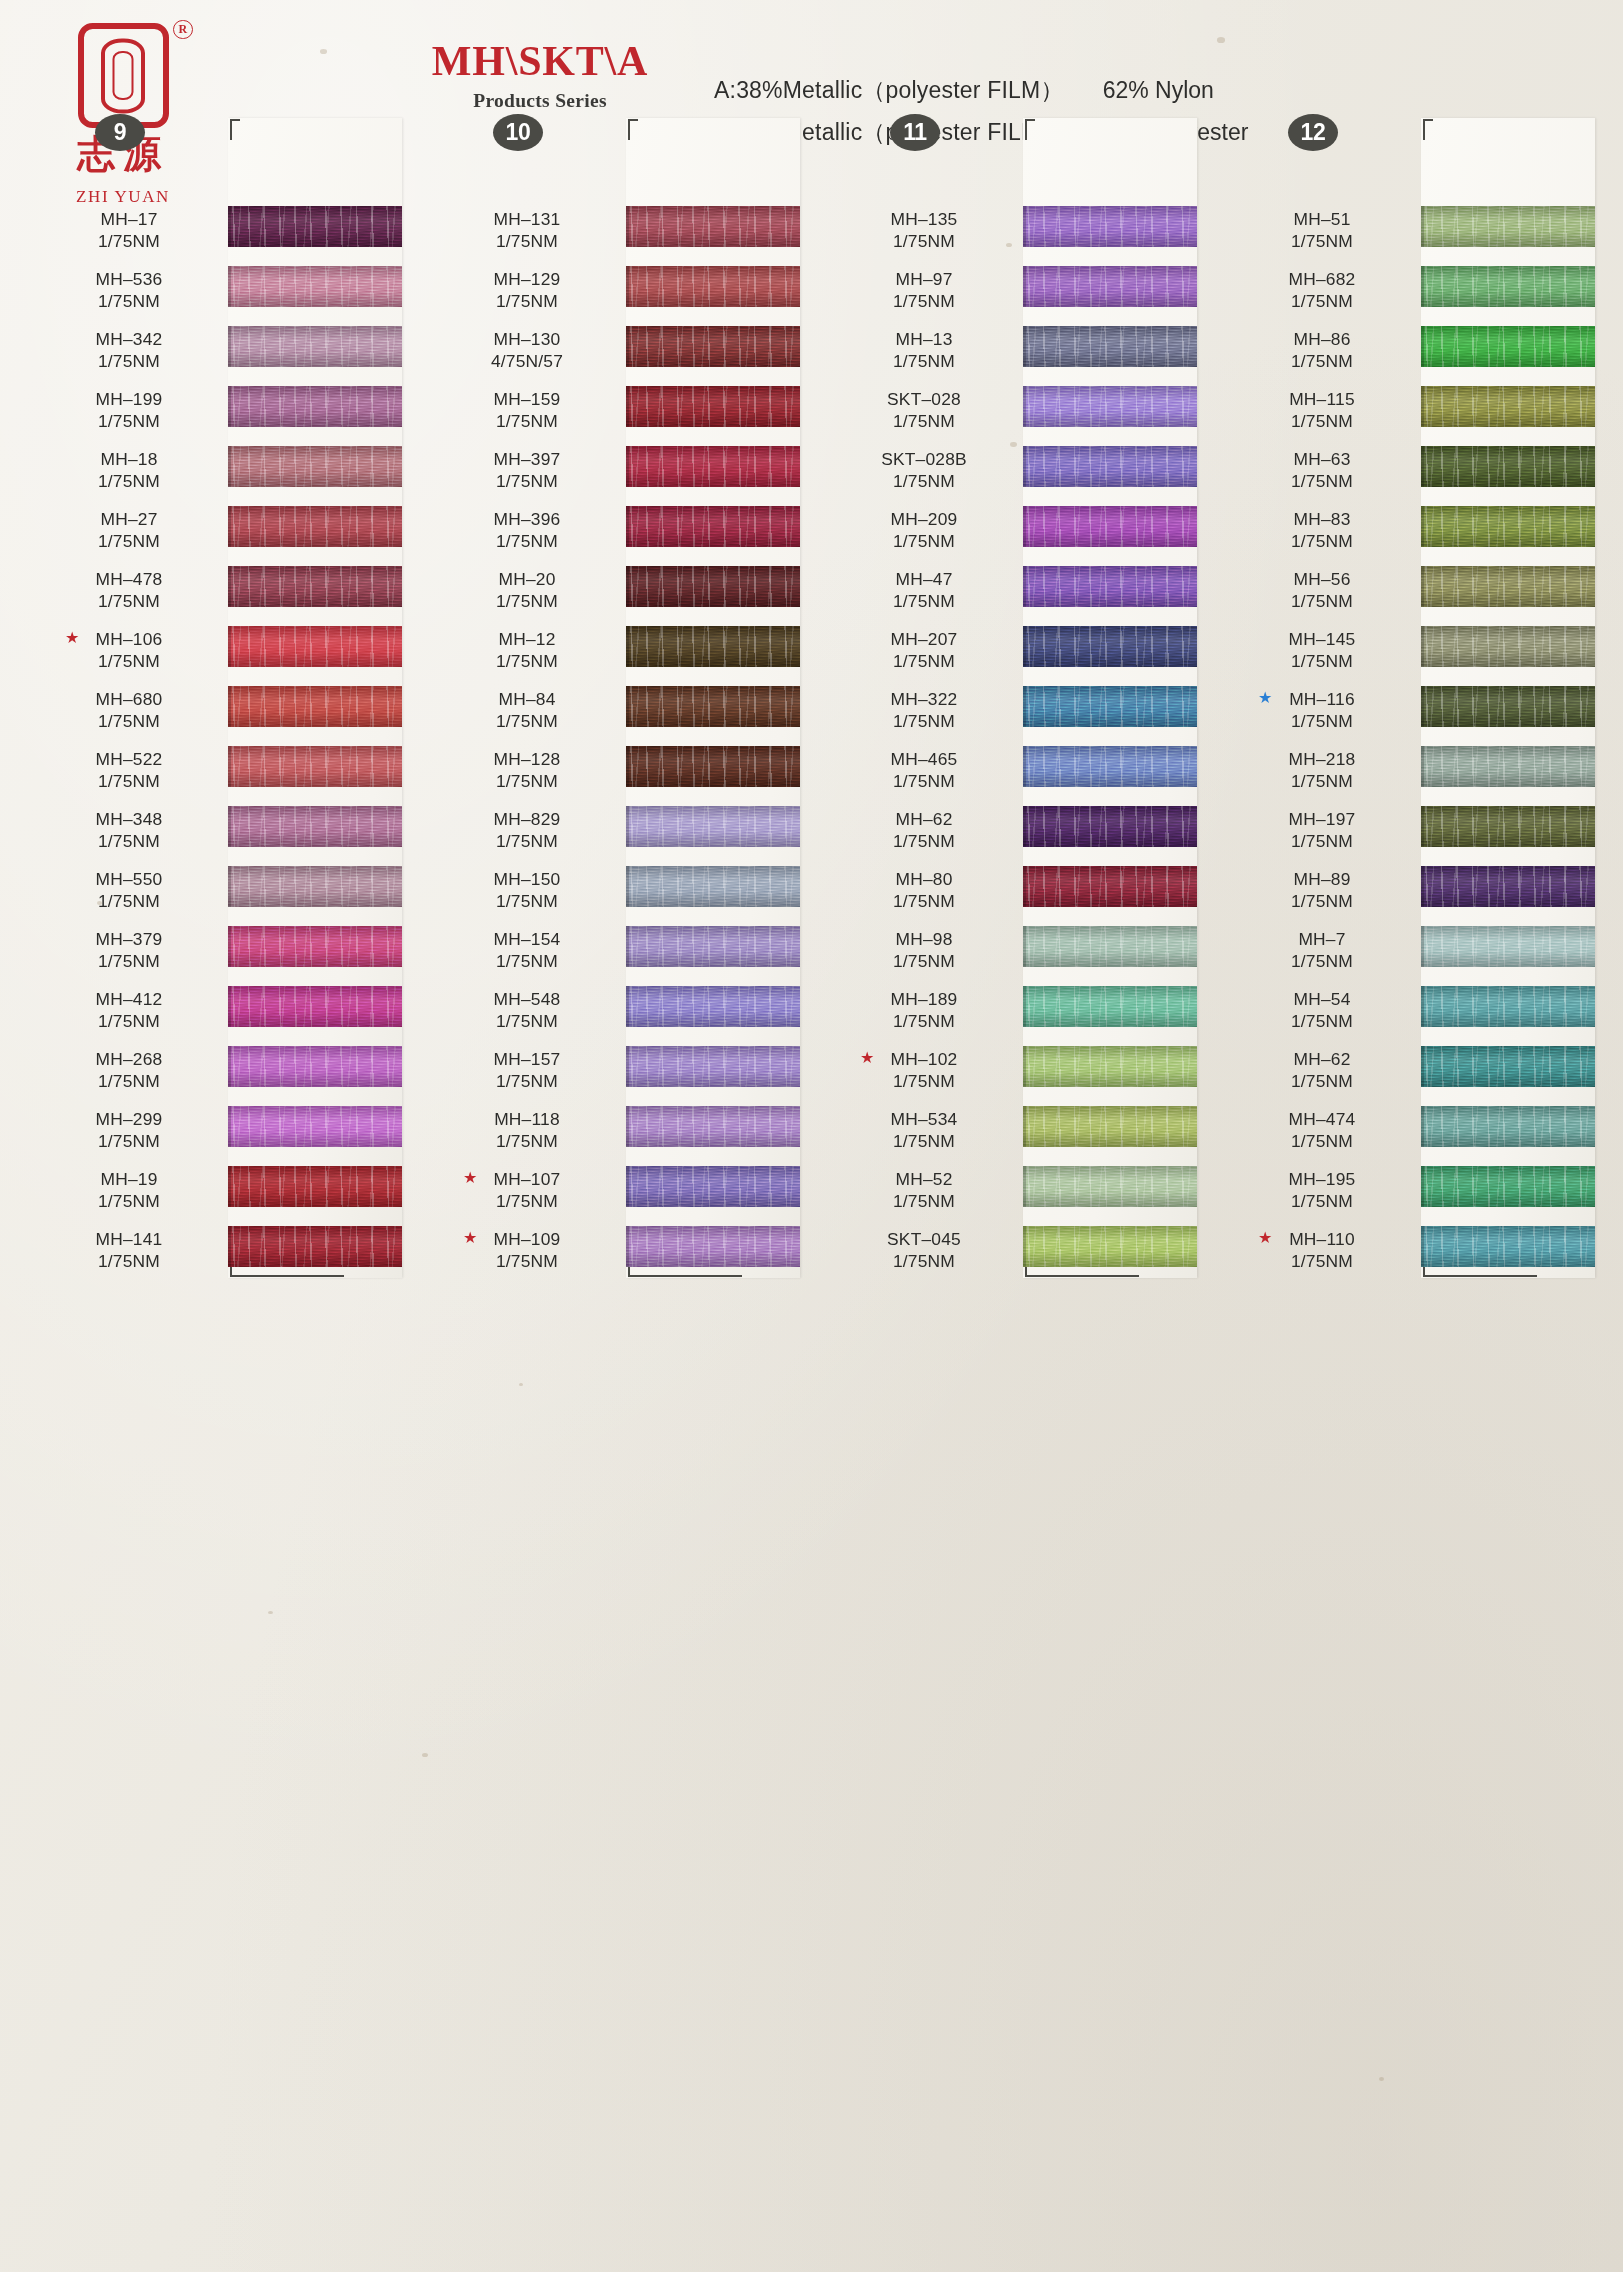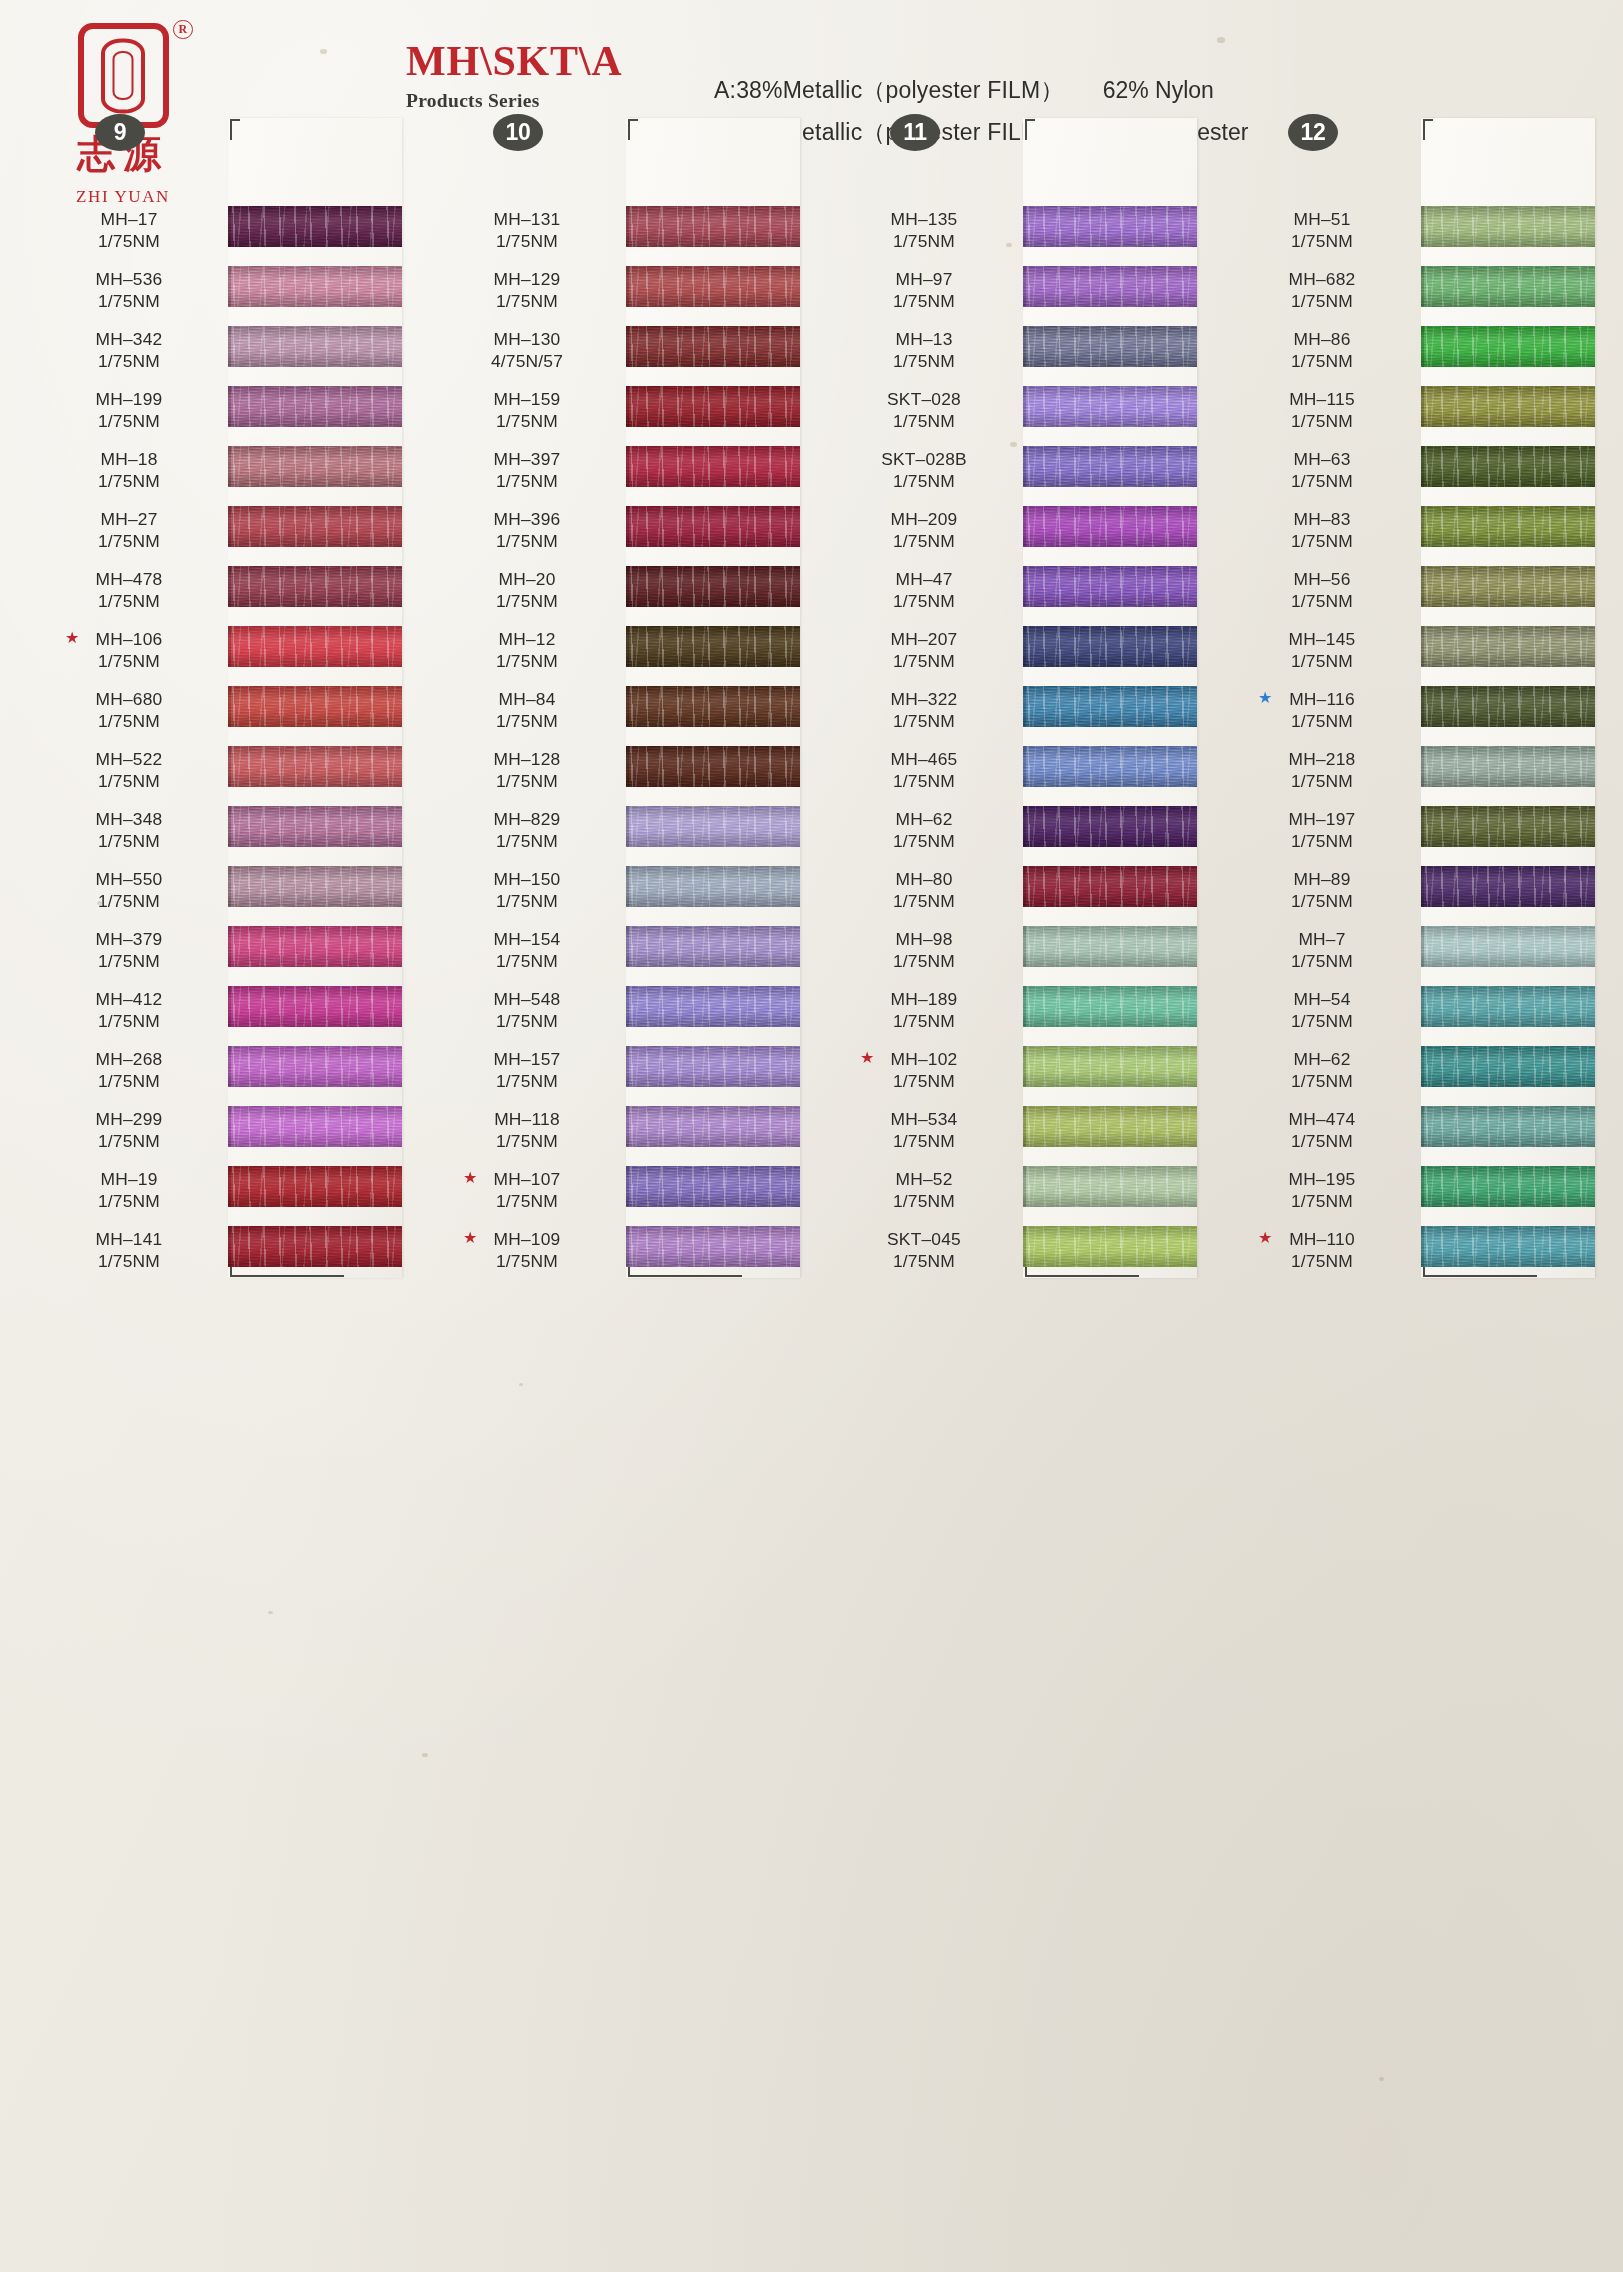--- a/index.html
+++ b/index.html
@@ -55,21 +55,21 @@
   .logo-cn {
     color: #c0272d; font-size: 38px; letter-spacing: 8px;
     font-family: "Liberation Serif", serif; font-weight: bold;
     margin-top: 6.5px; line-height: 1.05;
   }
   .logo-en {
     color: #c0272d; font-size: 17px; letter-spacing: 1.6px;
     font-family: "Liberation Serif", serif; margin-top: 13px;
   }
 
-  .brand-block { position: absolute; left: 406px; top: 39px; width: 268px; }
+  .brand-block { position: absolute; left: 406px; top: 39px; width: 268px; text-align: center; }
   .brand-title {
     color: #c0272d; font-size: 42px; font-weight: bold; letter-spacing: 0.8px;
     font-family: "Liberation Serif", serif; line-height: 1.05;
   }
   .brand-sub {
     color: #3a3a38; font-size: 19.5px; font-weight: bold; letter-spacing: 0.3px;
     font-family: "Liberation Serif", serif; margin-top: 6.5px;
   }
 
   .spec-block { position: absolute; left: 714px; top: 75px; }

